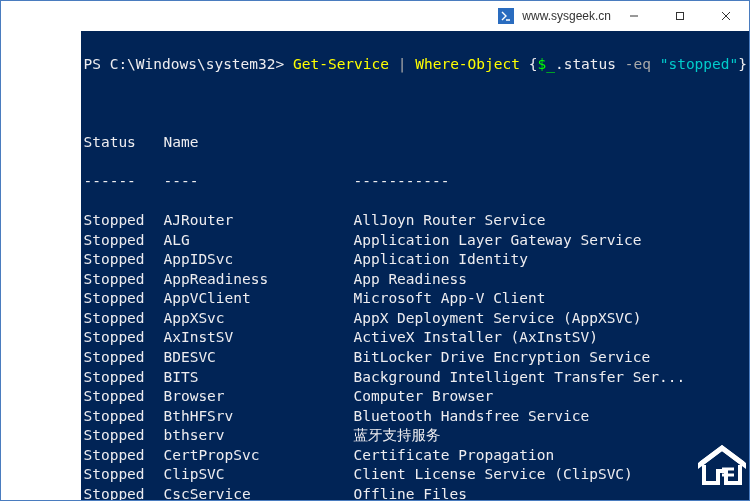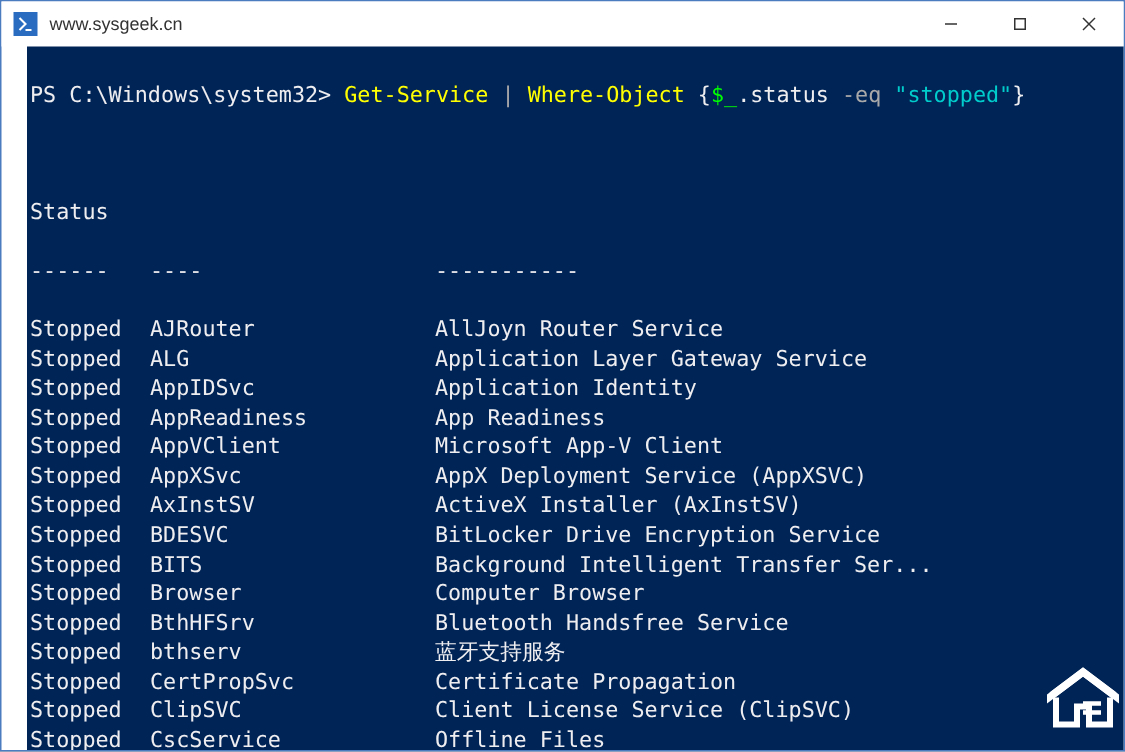--- a/index.html
+++ b/index.html
@@ -11,20 +11,21 @@
       position: relative;
       background: #fff;
     }
     .window {
       background: #fff;
       border: 1px solid #4a7cbf;
       width: 750px;
       height: 501px;
       display: flex;
       flex-direction: column;
+      align-items: flex-end;
     }
     .titlebar {
       background: #fff;
       height: 30px;
       display: flex;
       align-items: center;
       padding-left: 8px;
     }
     .app-icon {
       width: 16px;
@@ -137,21 +138,21 @@
             <line x1="1" y1="1" x2="9" y2="9" stroke="#333" stroke-width="1"></line>
             <line x1="9" y1="1" x2="1" y2="9" stroke="#333" stroke-width="1"></line>
           </svg>
       </div>
     </div>
   </div>
 
   <div class="terminal">
 <div class="prompt-line"><span class="prompt-path">PS C:\Windows\system32&gt; </span><span class="cmd">Get-Service</span><span class="pipe"> | </span><span class="cmd">Where-Object</span><span class="brace"> {</span><span class="var">$_</span><span class="dot">.status </span><span class="op">-eq </span><span class="str">"stopped"</span><span class="brace">}</span></div>
 <div>&nbsp;</div>
-<div class="row"><span class="col-status">Status</span></div>
+<div class="row"><span class="col-status">Status</span><span class="col-name">Name</span></div>
 <div class="row"><span class="col-status">------</span><span class="col-name">----</span><span class="col-display">-----------</span></div>
 <div id="service-rows"><div class="row"><span class="col-status">Stopped</span><span class="col-name">AJRouter</span><span class="col-display">AllJoyn Router Service</span></div><div class="row"><span class="col-status">Stopped</span><span class="col-name">ALG</span><span class="col-display">Application Layer Gateway Service</span></div><div class="row"><span class="col-status">Stopped</span><span class="col-name">AppIDSvc</span><span class="col-display">Application Identity</span></div><div class="row"><span class="col-status">Stopped</span><span class="col-name">AppReadiness</span><span class="col-display">App Readiness</span></div><div class="row"><span class="col-status">Stopped</span><span class="col-name">AppVClient</span><span class="col-display">Microsoft App-V Client</span></div><div class="row"><span class="col-status">Stopped</span><span class="col-name">AppXSvc</span><span class="col-display">AppX Deployment Service (AppXSVC)</span></div><div class="row"><span class="col-status">Stopped</span><span class="col-name">AxInstSV</span><span class="col-display">ActiveX Installer (AxInstSV)</span></div><div class="row"><span class="col-status">Stopped</span><span class="col-name">BDESVC</span><span class="col-display">BitLocker Drive Encryption Service</span></div><div class="row"><span class="col-status">Stopped</span><span class="col-name">BITS</span><span class="col-display">Background Intelligent Transfer Ser...</span></div><div class="row"><span class="col-status">Stopped</span><span class="col-name">Browser</span><span class="col-display">Computer Browser</span></div><div class="row"><span class="col-status">Stopped</span><span class="col-name">BthHFSrv</span><span class="col-display">Bluetooth Handsfree Service</span></div><div class="row"><span class="col-status">Stopped</span><span class="col-name">bthserv</span><span class="col-display">蓝牙支持服务</span></div><div class="row"><span class="col-status">Stopped</span><span class="col-name">CertPropSvc</span><span class="col-display">Certificate Propagation</span></div><div class="row"><span class="col-status">Stopped</span><span class="col-name">ClipSVC</span><span class="col-display">Client License Service (ClipSVC)</span></div><div class="row"><span class="col-status">Stopped</span><span class="col-name">CscService</span><span class="col-display">Offline Files</span></div></div>
   </div>
 </div>
 
 <div class="watermark">
   <div class="watermark-house">
     <svg viewBox="0 0 56 46" width="56" height="46">
       <path d="M4 22 L28 4 L52 22 L52 16 L28 -2 L4 16 Z" fill="#fff" transform="translate(0,6)"></path>
       <path d="M10 24 L10 42 L24 42 L24 30 L32 30 L32 42 L46 42 L46 24" fill="none" stroke="#fff" stroke-width="4"></path>

